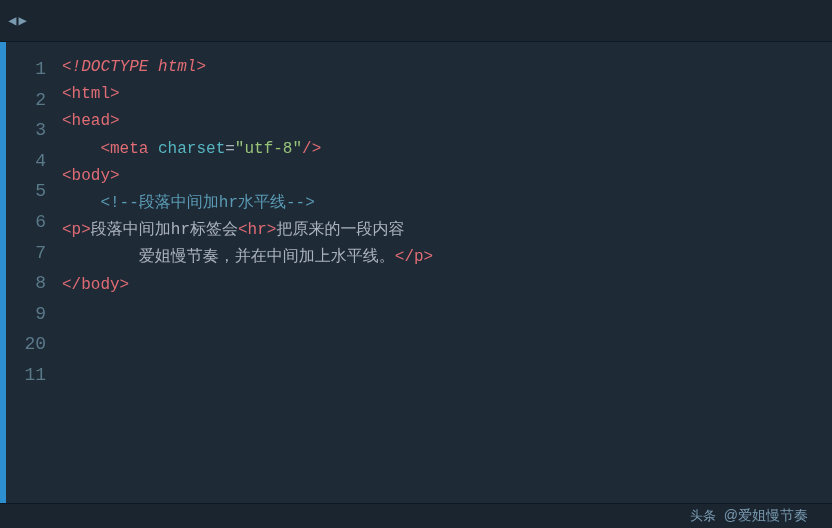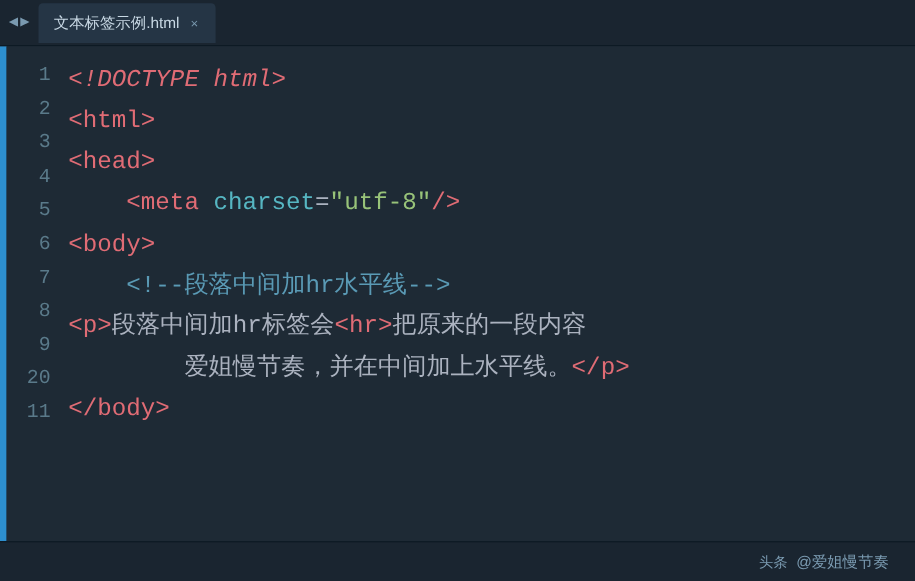--- a/index.html
+++ b/index.html
@@ -78,42 +78,42 @@
       font-size: 18px;
       line-height: 1.7;
       user-select: none;
       padding-right: 16px;
       padding-left: 8px;
     }
 
     .code-lines {
       flex: 1;
       padding: 4px 0;
-      font-size: 22px;
+      font-size: 16px;
       line-height: 1.7;
       overflow: hidden;
     }
 
     .code-line {
       white-space: pre;
       min-height: 1.7em;
     }
 
     
     .tag { color: #e06c75; }
     .tag-bracket { color: #e06c75; }
     .attr-name { color: #56b6c2; }
     .attr-value { color: #98c379; }
     .comment { color: #5a9ab5; }
     .doctype { color: #e06c75; font-style: italic; }
     .text-content { color: #abb2bf; }
 
     
     .footer {
-      height: 36px;
+      height: 25px;
       background: #1a2530;
       display: flex;
       align-items: center;
       justify-content: flex-end;
       padding-right: 24px;
       border-top: 1px solid #0d1a24;
     }
 
     .watermark {
       color: #7a9ab0;
@@ -135,24 +135,20 @@
   </style>
 </head>
 <body>
 
 <div class="editor-container">
 
   <div class="tab-bar">
     <div class="tab-nav-arrows">
       <span>◀</span>
       <span>▶</span>
-    </div>
-    <div class="tab-item">
-      <span>文本标签示例.html</span>
-      <span class="tab-close">×</span>
     </div>
   </div>
 
   <div style="display:flex; flex:1; overflow:hidden;">
 
     <div class="left-accent"></div>
 
     <div class="code-area">
 
       <div class="line-numbers">

